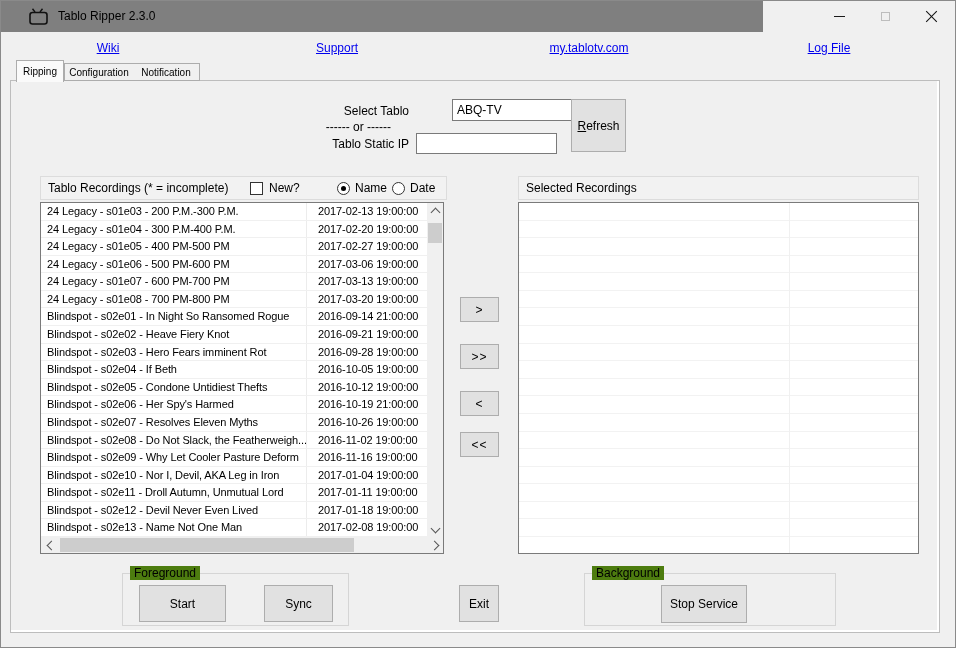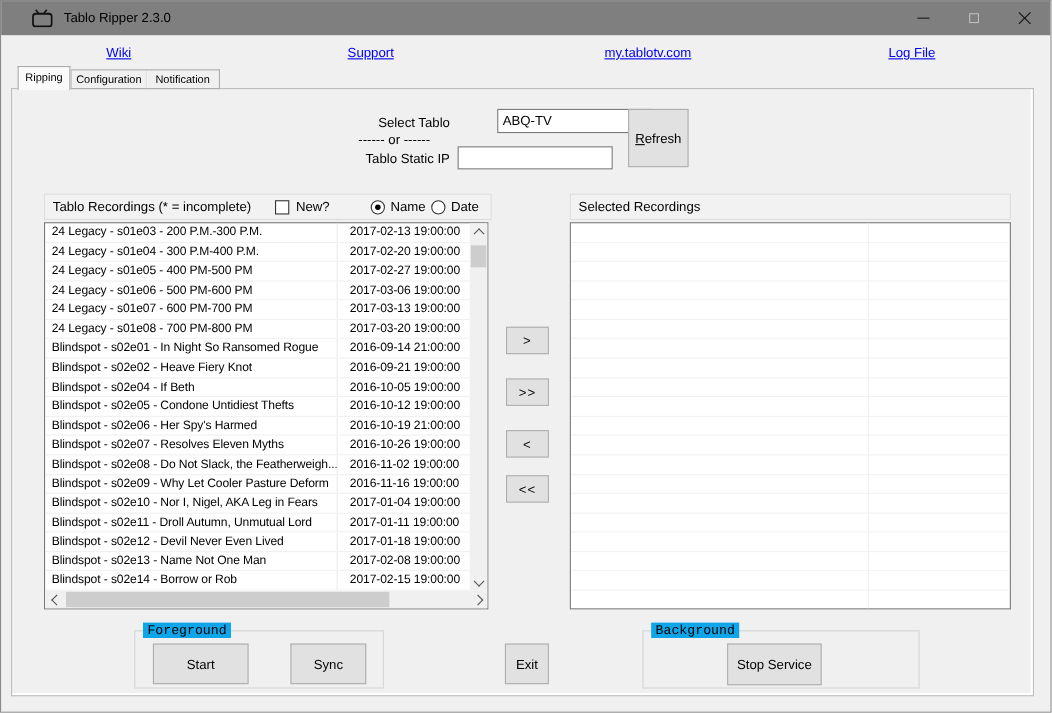--- a/index.html
+++ b/index.html
@@ -3,21 +3,21 @@
 <meta charset="utf-8">
 <style>
   * { margin:0; padding:0; box-sizing:border-box; }
   html,body { background:#cfcfcf; font-family:"Liberation Sans", sans-serif; }
   #window {
     position:relative; width:956px; height:648px;
     background:#f0f0f0; border:1px solid #8a8a8a;
     font-size:12px; color:#000; overflow:hidden;
   }
   
-  .titlebar { position:absolute; left:0; top:0; width:954px; height:31px; background:#7f7f7f; }
+  .titlebar { position:absolute; left:0; top:0; width:762px; height:31px; background:#7f7f7f; }
   .app-icon { position:absolute; left:28px; top:7px; width:19px; height:17px; }
   .title-text { position:absolute; left:57px; top:8px; font-size:12px; color:#000; white-space:nowrap; }
   .tb-btn { position:absolute; top:0; width:46px; height:31px; display:flex; align-items:center; justify-content:center; }
   .tb-btn.min { left:815px; } .tb-btn.max { left:861px; } .tb-btn.close { left:907px; }
   .glyph-min { width:11px; height:0; border-top:1.3px solid #1a1a1a; }
   .glyph-max { width:9px; height:9px; border:1px solid #bdbdbd; }
   .glyph-close { position:relative; width:13px; height:13px; }
   .glyph-close::before,.glyph-close::after{
     content:""; position:absolute; left:-1px; top:5.5px; width:15px; height:0;
     border-top:1.3px solid #111;
@@ -85,21 +85,21 @@
   .hsb .arrow { position:absolute; top:0; width:15px; height:16px; display:flex; align-items:center; justify-content:center; }
   .hsb .arrow.l { left:1px; } .hsb .arrow.r { right:0; }
   .hsb-thumb { position:absolute; left:19px; top:1px; width:294px; height:14px; background:#cdcdcd; }
   
   .btn-move { left:459px; width:39px; height:25px; font-family:"Liberation Sans",sans-serif; letter-spacing:1px; }
   .bm1 { top:296px; } .bm2 { top:343px; } .bm3 { top:390px; } .bm4 { top:431px; }
   
   .groupbox { position:absolute; border:1px solid #d5d5d5; }
   .gb-fg { left:121px; top:572px; width:227px; height:53px; }
   .gb-bg { left:583px; top:572px; width:252px; height:53px; }
-  .gb-label { position:absolute; top:-8px; left:7px; background:#0ea5e9; padding:0 4px;font-family:Liberation Mono, monospace; }
+  .gb-label { position:absolute; top:-8px; left:7px; background:#4d7c0f; padding:0 4px; }
   .btn-start { left:138px; top:584px; width:87px; height:37px; }
   .btn-sync  { left:263px; top:584px; width:69px; height:37px; }
   .btn-exit  { left:458px; top:584px; width:40px; height:37px;text-align:center; }
   .btn-stop  { left:660px; top:584px; width:86px; height:38px; }
   u.mnemonic { text-decoration:underline; }
 </style>
 </head>
 <body>
 
 <div id="window">
@@ -188,20 +188,24 @@
         </div>
         <div class="lv-row">
           <div class="lv-cell name">Blindspot - s02e01 - In Night So Ransomed Rogue</div>
           <div class="lv-cell date">2016-09-14 21:00:00</div>
         </div>
         <div class="lv-row">
           <div class="lv-cell name">Blindspot - s02e02 - Heave Fiery Knot</div>
           <div class="lv-cell date">2016-09-21 19:00:00</div>
         </div>
         <div class="lv-row">
+          <div class="lv-cell name">Blindspot - s02e03 - Hero Fears imminent Rot</div>
+          <div class="lv-cell date">2016-09-28 19:00:00</div>
+        </div>
+        <div class="lv-row">
           <div class="lv-cell name">Blindspot - s02e04 - If Beth</div>
           <div class="lv-cell date">2016-10-05 19:00:00</div>
         </div>
         <div class="lv-row">
           <div class="lv-cell name">Blindspot - s02e05 - Condone Untidiest Thefts</div>
           <div class="lv-cell date">2016-10-12 19:00:00</div>
         </div>
         <div class="lv-row">
           <div class="lv-cell name">Blindspot - s02e06 - Her Spy's Harmed</div>
           <div class="lv-cell date">2016-10-19 21:00:00</div>
@@ -212,21 +216,21 @@
         </div>
         <div class="lv-row">
           <div class="lv-cell name">Blindspot - s02e08 - Do Not Slack, the Featherweigh...</div>
           <div class="lv-cell date">2016-11-02 19:00:00</div>
         </div>
         <div class="lv-row">
           <div class="lv-cell name">Blindspot - s02e09 - Why Let Cooler Pasture Deform</div>
           <div class="lv-cell date">2016-11-16 19:00:00</div>
         </div>
         <div class="lv-row">
-          <div class="lv-cell name">Blindspot - s02e10 - Nor I, Nigel, AKA Leg in Fears</div>
+          <div class="lv-cell name">Blindspot - s02e10 - Nor I, Devil, AKA Leg in Iron</div>
           <div class="lv-cell date">2017-01-04 19:00:00</div>
         </div>
         <div class="lv-row">
           <div class="lv-cell name">Blindspot - s02e11 - Droll Autumn, Unmutual Lord</div>
           <div class="lv-cell date">2017-01-11 19:00:00</div>
         </div>
         <div class="lv-row">
           <div class="lv-cell name">Blindspot - s02e12 - Devil Never Even Lived</div>
           <div class="lv-cell date">2017-01-18 19:00:00</div>
         </div>

